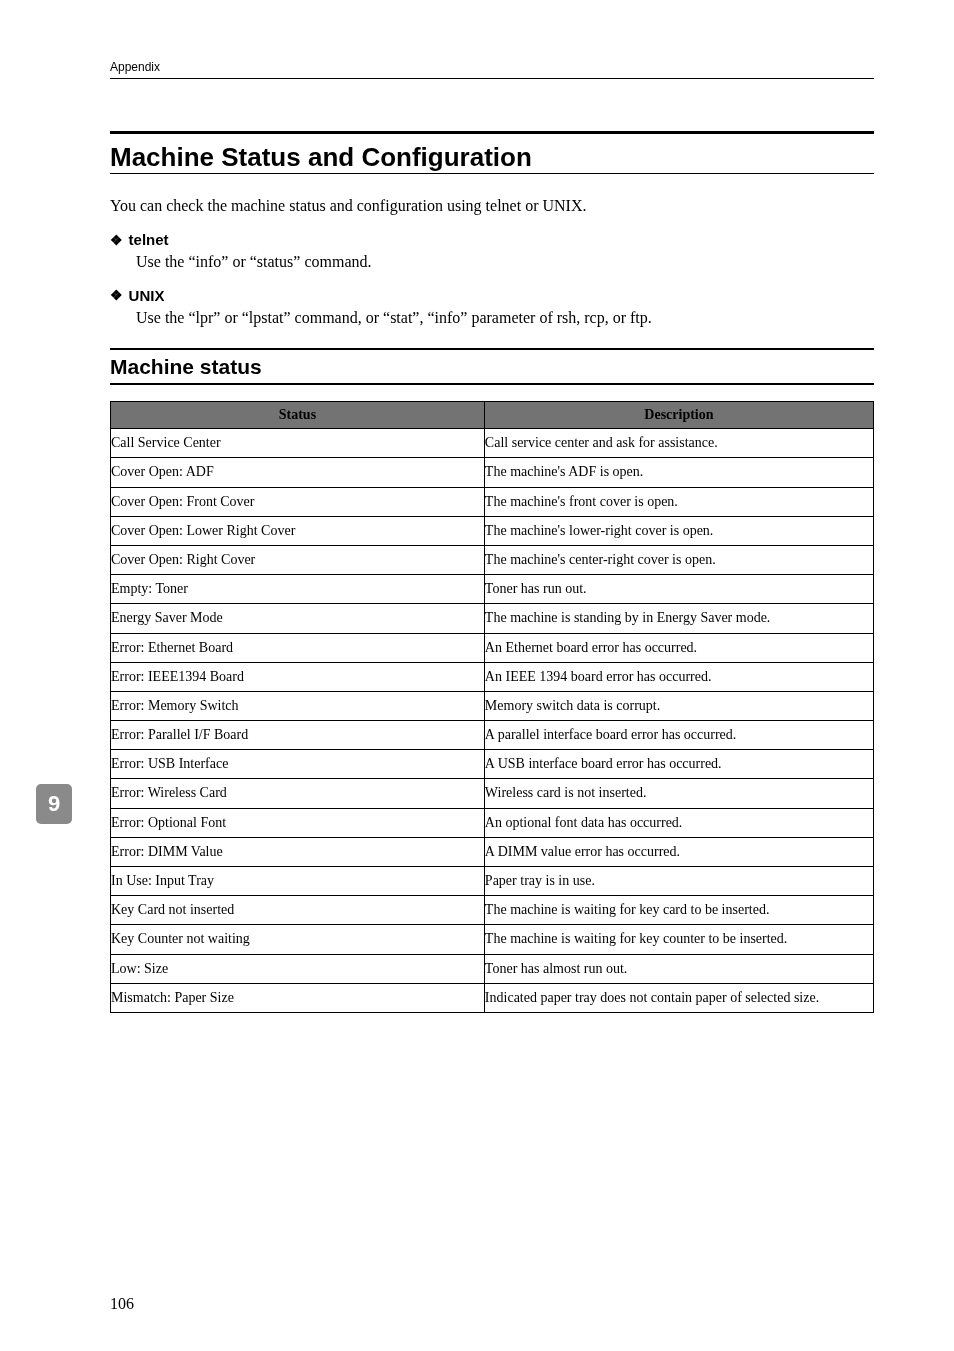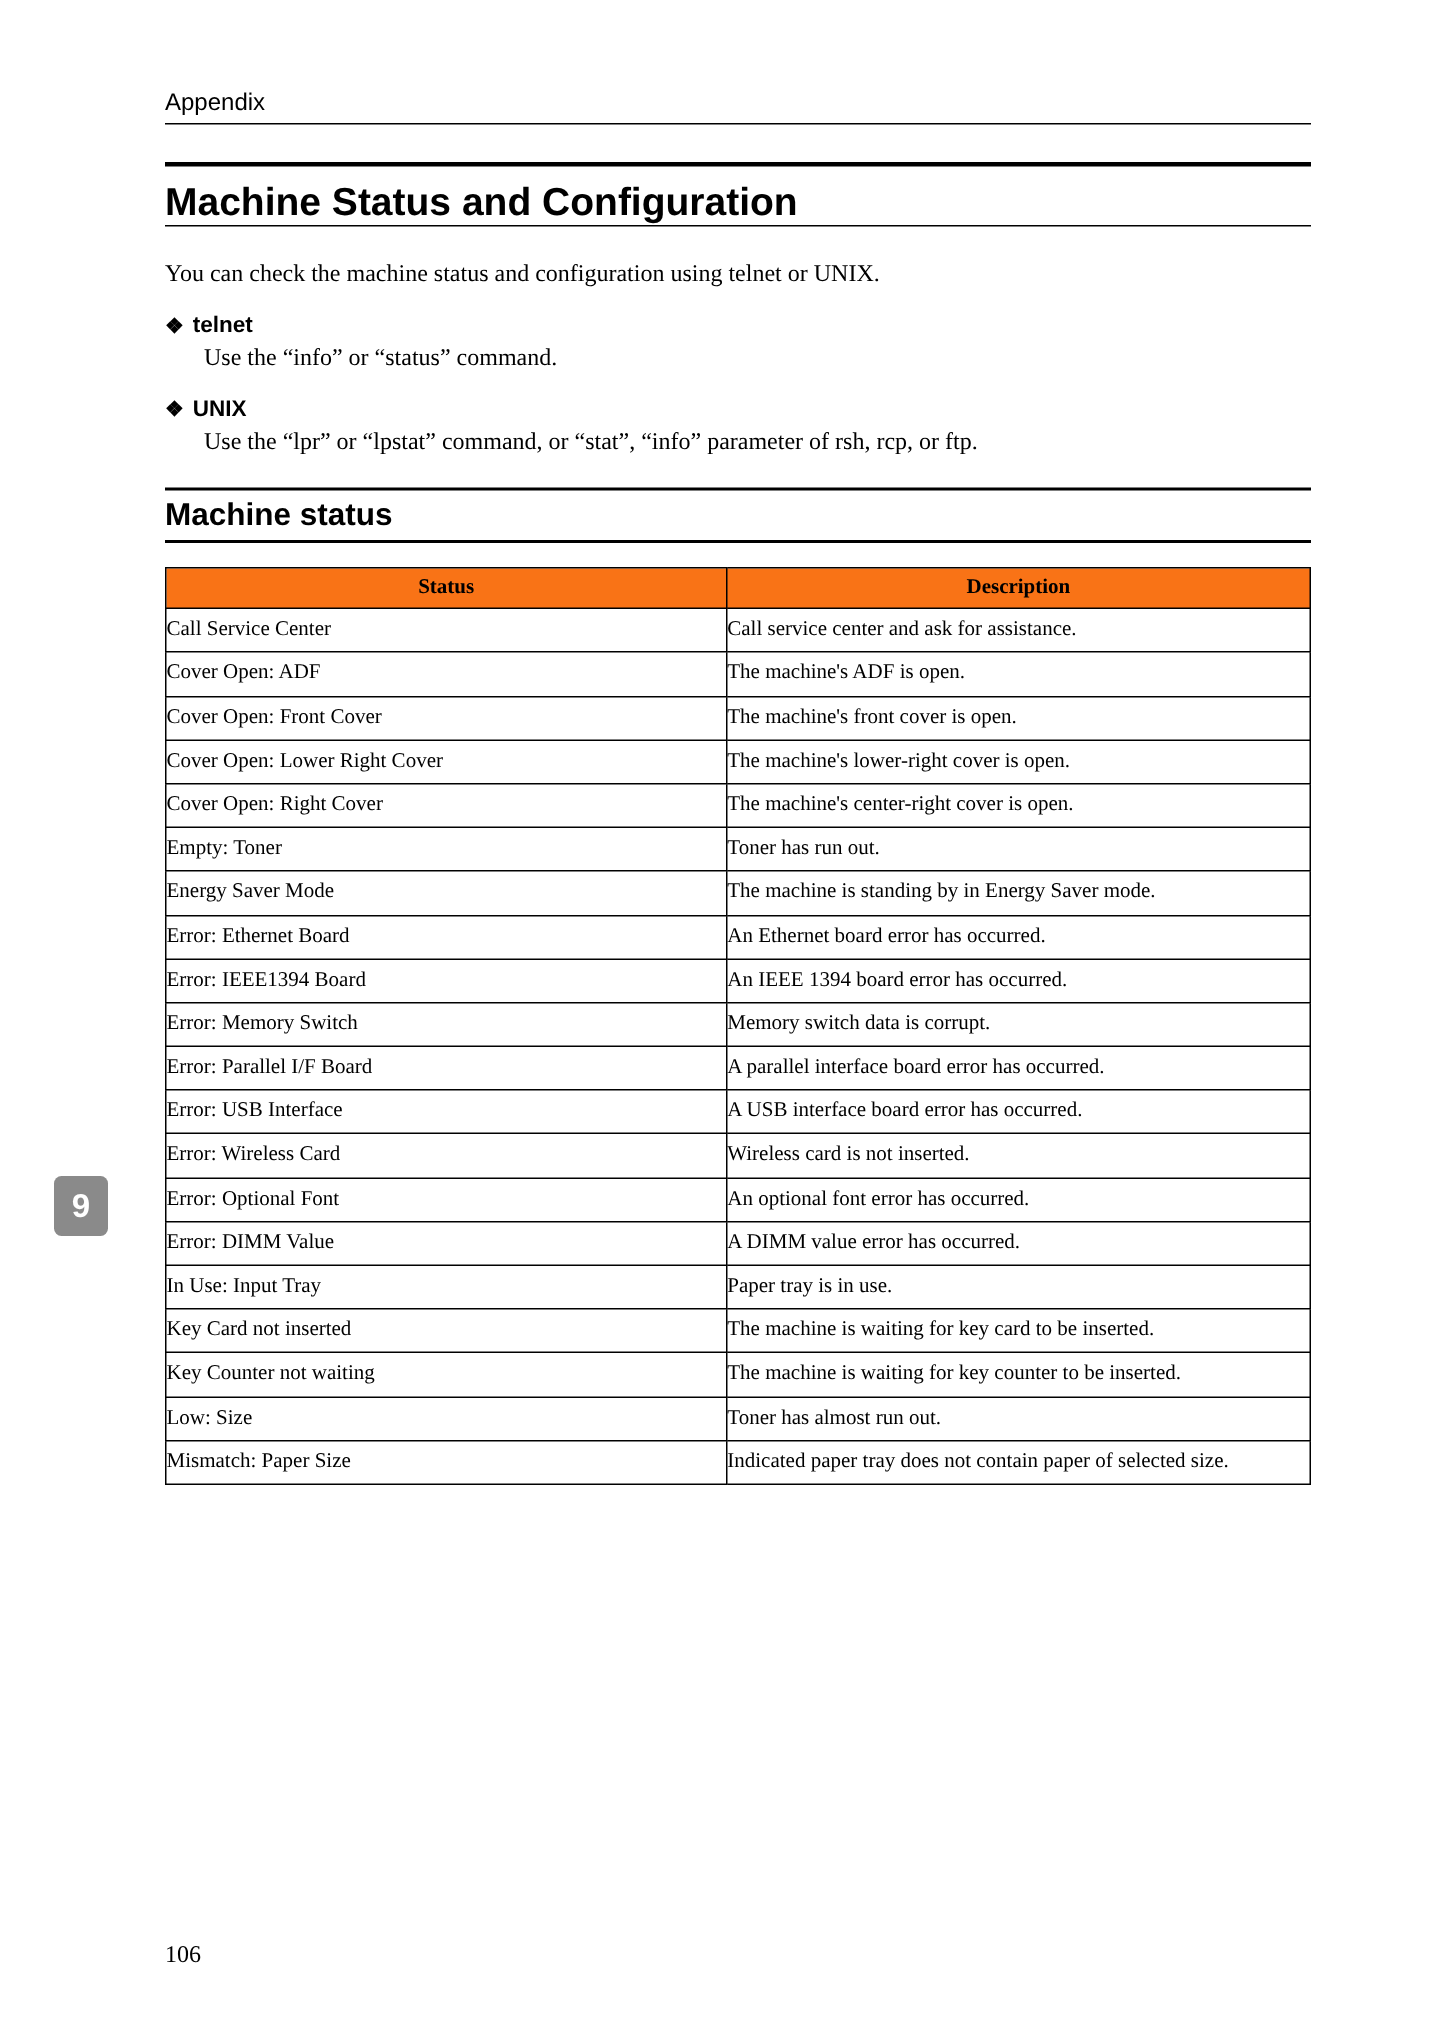--- a/index.html
+++ b/index.html
@@ -7,24 +7,24 @@
     font-family: "Palatino Linotype", "Book Antiqua", Palatino, Georgia, serif;
     background: #ffffff;
     color: #000000;
     width: 954px;
     height: 1351px;
     position: relative;
     padding: 60px 80px 40px 110px;
   }
   .running-head {
     font-family: Arial, Helvetica, sans-serif;
-    font-size: 16px;
+    font-size: 12px;
     border-bottom: 1px solid #000;
     padding-bottom: 4px;
-    margin-bottom: 25px;
+    margin-bottom: 52px;
   }
   .section-title {
     font-family: Arial, Helvetica, sans-serif;
     font-size: 26px;
     font-weight: bold;
     border-top: 3px solid #000;
     border-bottom: 1px solid #000;
     padding: 8px 0 0 0;
     margin-bottom: 23px;
   }
@@ -64,21 +64,21 @@
   table.status {
     border-collapse: collapse;
     width: 100%;
     font-size: 14px;
   }
   table.status th {
     font-weight: bold;
     text-align: center;
     border: 1px solid #000;
     padding: 5px 8px;
-    background: #f97316;
+    background: #737373;
   }
   table.status td {
     border: 1px solid #000;
     padding: 5px 0;
     vertical-align: top;
     line-height: 1.3;
   }
   .side-tab {
     position: absolute;
     left: 36px;
@@ -184,21 +184,21 @@
       <tr>
         <td>Error: USB Interface</td>
         <td>A USB interface board error has occurred.</td>
       </tr>
       <tr>
         <td>Error: Wireless Card</td>
         <td>Wireless card is not inserted.</td>
       </tr>
       <tr>
         <td>Error: Optional Font</td>
-        <td>An optional font error has occurred.</td>
+        <td>An optional font data has occurred.</td>
       </tr>
       <tr>
         <td>Error: DIMM Value</td>
         <td>A DIMM value error has occurred.</td>
       </tr>
       <tr>
         <td>In Use: Input Tray</td>
         <td>Paper tray is in use.</td>
       </tr>
       <tr>

